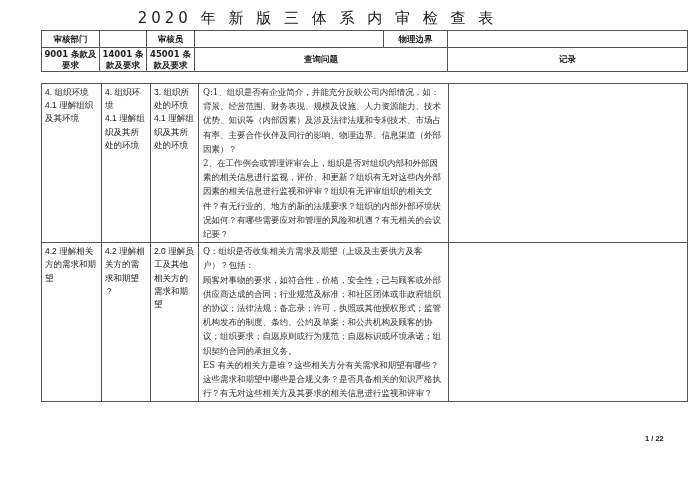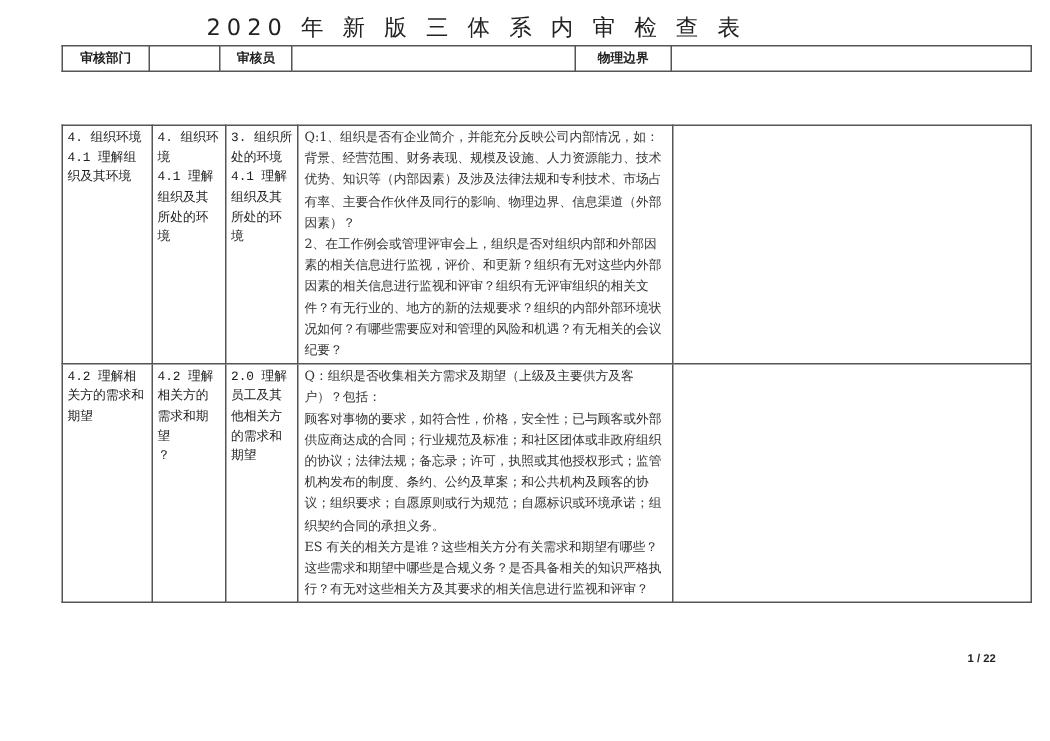--- a/index.html
+++ b/index.html
@@ -13,21 +13,21 @@
     font-size: 15px; letter-spacing: 4px; color: #222;
   }
   table { border-collapse: collapse; position: absolute; table-layout: fixed; }
   td { border: 1px solid #555; padding: 0; vertical-align: middle; }
   .hdr { left: 41px; top: 30px; width: 646px; }
   .hdr td { font-family: "DejaVu Sans", "Liberation Sans", sans-serif; font-size: 8.5px; font-weight: bold; text-align: center; line-height: 11px; margin-top: 43px; }
   .hdr tr.r1 td { height: 16px; }
   .hdr tr.r2 td { height: 23px; }
   .body { left: 41px; top: 83px; width: 646px; }
   .body td { vertical-align: top; }
-  .clause { font-family: Liberation Mono, monospace; font-size: 8.5px; line-height: 13.2px; padding: 2px 3px; color: #222; white-space: pre-wrap; }
+  .clause { font-family: Liberation Sans, sans-serif; font-size: 8.5px; line-height: 13.2px; padding: 2px 3px; color: #222; white-space: pre-wrap; }
   .q { font-size: 8.5px; line-height: 14.2px; padding: 1px 4px; color: #333; white-space: pre-wrap; }
   .rec { }
   .footer {
     position: absolute; left: 645px; top: 434px;
     font-family: Liberation Sans, sans-serif; font-size: 7.5px; font-weight: bold; color: #222;
   }
 </style>
 </head>
 <body>
 
@@ -43,20 +43,27 @@
       <col style="width:240px">
   </colgroup>
   <tbody>
       <tr class="r1">
     <td>审核部门</td>
     <td></td>
     <td>审核员</td>
     <td></td>
     <td>物理边界</td>
     <td></td>
+  </tr>
+  <tr class="r2">
+    <td>9001 条款及要求</td>
+    <td>14001 条款及要求</td>
+    <td>45001 条款及要求</td>
+    <td colspan="2">查询问题</td>
+    <td>记录</td>
   </tr>
 </tbody>
   </table>
 
 <table class="body">
   <colgroup>
     <col style="width:60px">
       <col style="width:49px">
       <col style="width:48px">
       <col style="width:250px">

